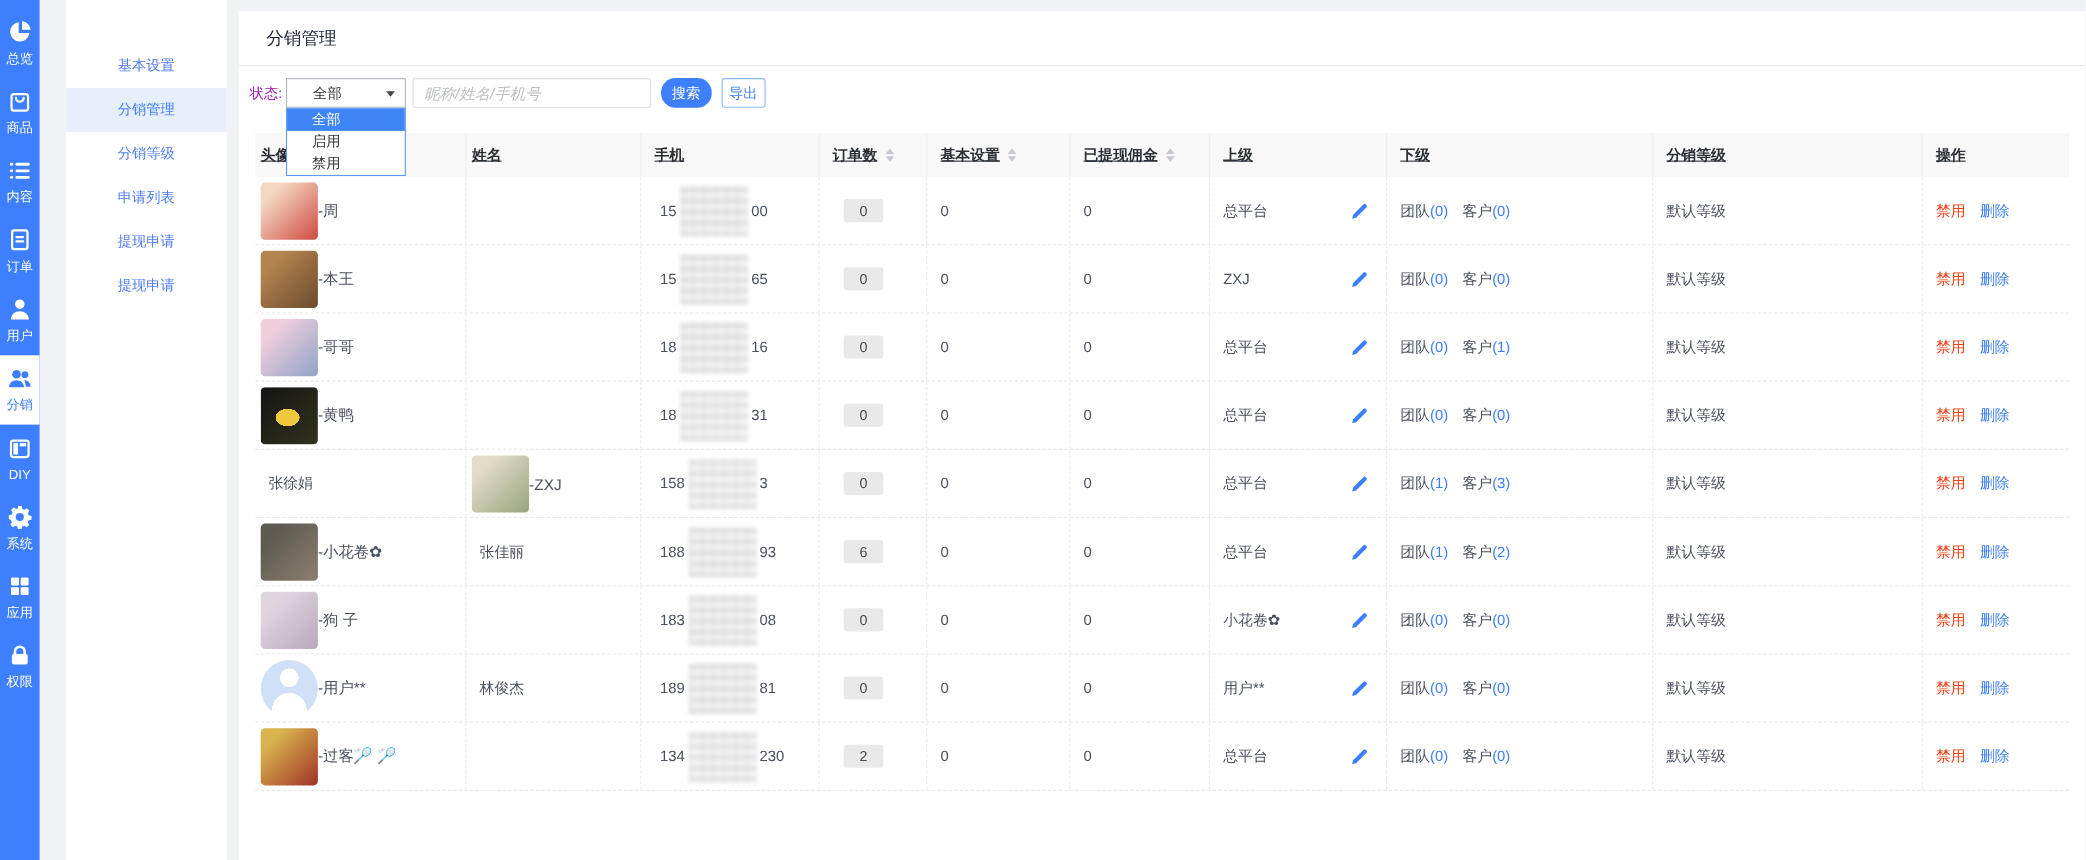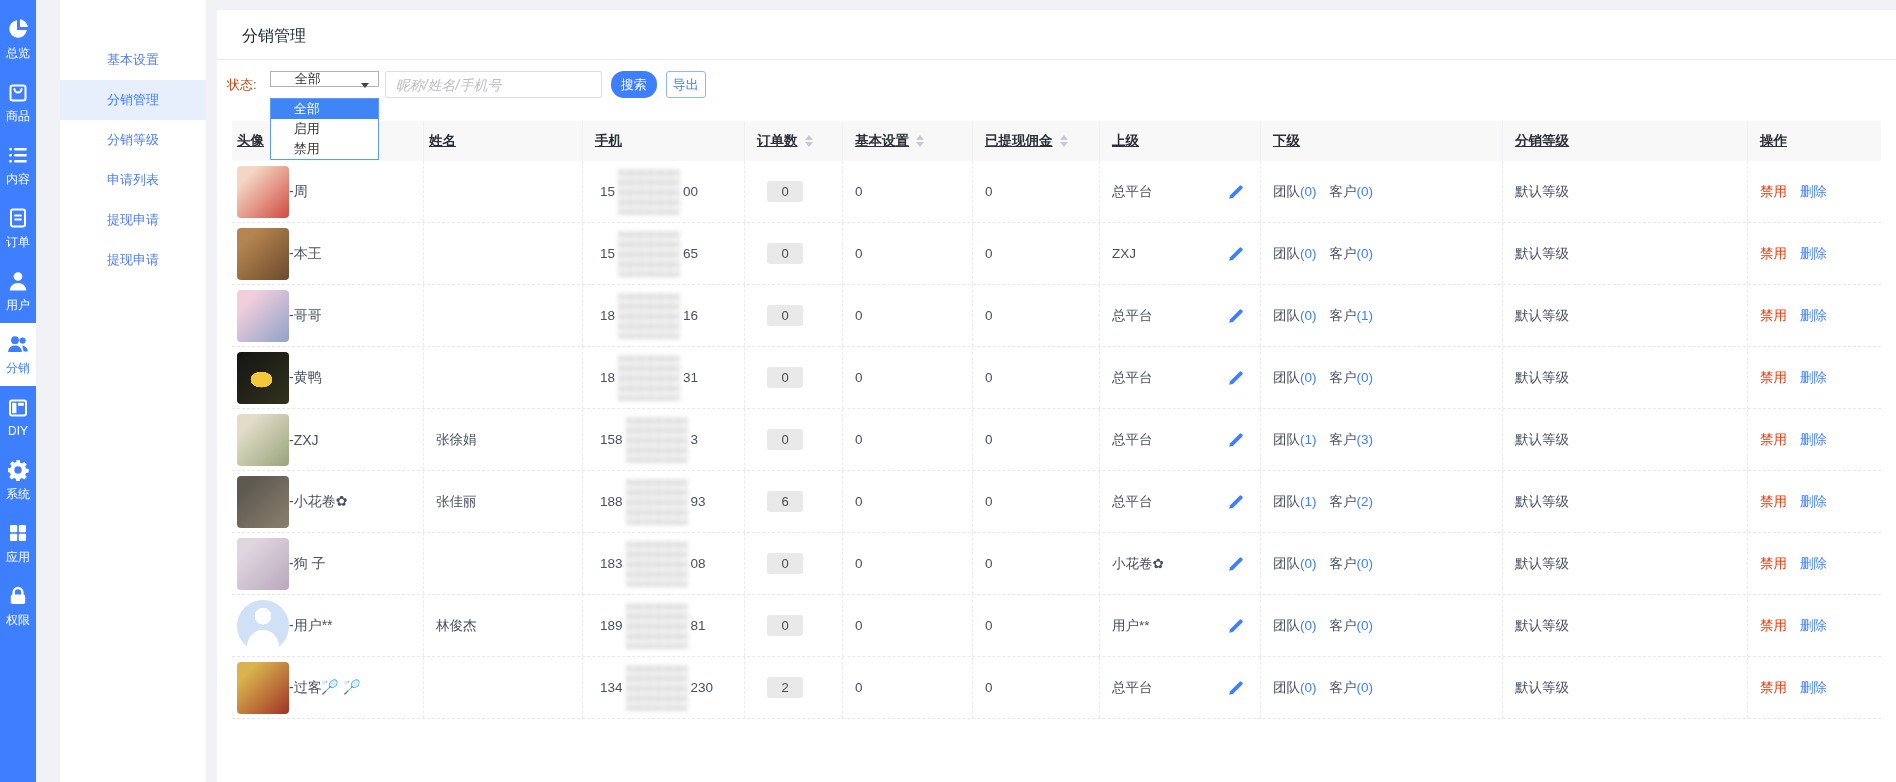--- a/index.html
+++ b/index.html
@@ -18,22 +18,22 @@
   .side-item.active { background:#ffffff; color:#3D7FFF; }
   
   .submenu { position:absolute; left:60px; top:0; bottom:0; width:146px; background:#fff; padding-top:40px; }
   .sub-item { height:40px; line-height:40px; text-align:center; font-size:13px; color:#4f7df0; cursor:pointer; }
   .sub-item.active { background:#e8effc; color:#3D7FFF; }
   
   .card { position:absolute; left:217px; top:10px; right:0; bottom:0; background:#fff; }
   .card-title { height:50px; line-height:52px; padding-left:25px; font-size:16px; color:#1c2438; border-bottom:1px solid #e8eaec; }
   
   .filter-bar { height:61px; display:flex; align-items:flex-start; padding:11px 0 0 10px; position:relative; z-index:20; }
-  .flabel { font-size:13px; color:#c2410c; line-height:27px; margin-right:13px; }
-  .select { position:relative; width:109px; height:16px; border:1px solid #b0b3ba; background:#fff; display:flex; align-items:center; padding-left:24px; font-size:13px; color:#333; margin-right:6px; cursor:pointer; }
+  .flabel { font-size:13px; color:#a21caf; line-height:27px; margin-right:3px; }
+  .select { position:relative; width:109px; height:27px; border:1px solid #b0b3ba; background:#fff; display:flex; align-items:center; padding-left:24px; font-size:13px; color:#333; margin-right:6px; cursor:pointer; }
   .select .caret { position:absolute; right:9px; top:11px; width:0; height:0; border:4px solid transparent; border-top:5px solid #444; }
   .options { position:absolute; left:-1px; top:26px; width:109px; background:#fff; border:1px solid #5e9bf7; z-index:30; }
   .option { height:20px; line-height:20px; padding-left:23px; font-size:13px; color:#333; cursor:pointer; }
   .option.selected { background:#3f85f5; color:#fff; }
   .search-input { width:217px; height:27px; border:1px solid #dcdee2; border-radius:2px; padding:0 10px; font-size:14px; color:#333; outline:none;font-style:italic; }
   .search-input::placeholder { color:#bbbec4; }
   .btn-primary { margin-left:9px; width:46px; height:27px; background:#3D7FFF; color:#fff; border:none; border-radius:13px; font-size:13px; cursor:pointer; font-family:inherit; }
   .btn-ghost { margin-left:9px; width:40px; height:27px; background:#fff; color:#3D7FFF; border:1px solid #8cb8fb; border-radius:3px; font-size:13px; cursor:pointer; font-family:inherit; }
   
   .table { margin:0 15px; position:relative; z-index:1; }
@@ -403,26 +403,26 @@
           </div>
           <div class="td">
             <span class="lv">默认等级</span>
           </div>
           <div class="td">
             <span class="link-danger">禁用</span>
             <span class="link-primary">删除</span>
           </div>
         </div>
         <div class="grid-row trow">
+          <div class="td">
+            <span class="nm">张徐娟</span>
+          </div>
           <div class="td c-avatar">
             <span class="avatar" style="background:linear-gradient(135deg,#e3dcc9 20%,#97a57c);"></span>
             <span class="nick">-ZXJ</span>
-          </div>
-          <div class="td">
-            <span class="nm">张徐娟</span>
           </div>
           <div class="td c-phone">
             <span class="pp">158</span>
             <span class="mosaic"></span>
             <span class="ps">3</span>
           </div>
           <div class="td c-orders">
             <span class="badge">0</span>
           </div>
           <div class="td">

